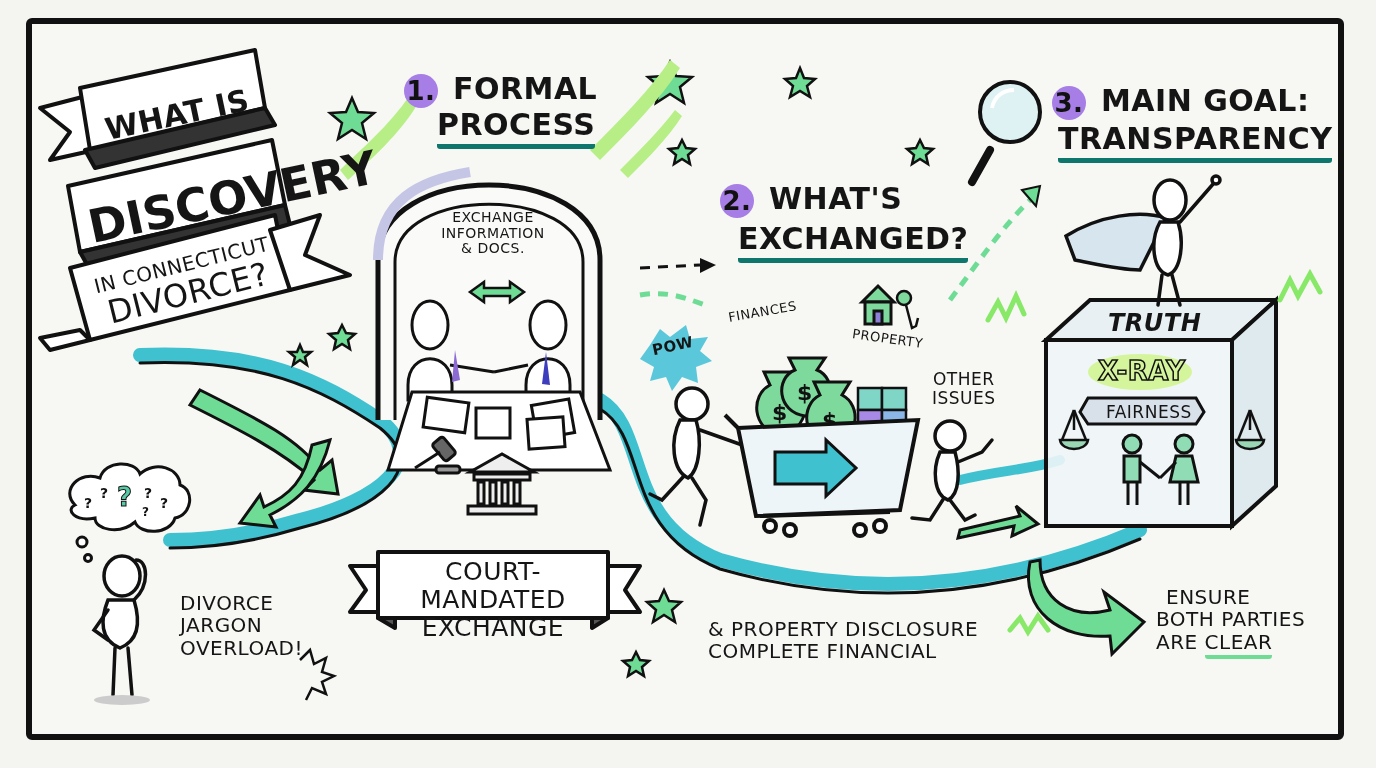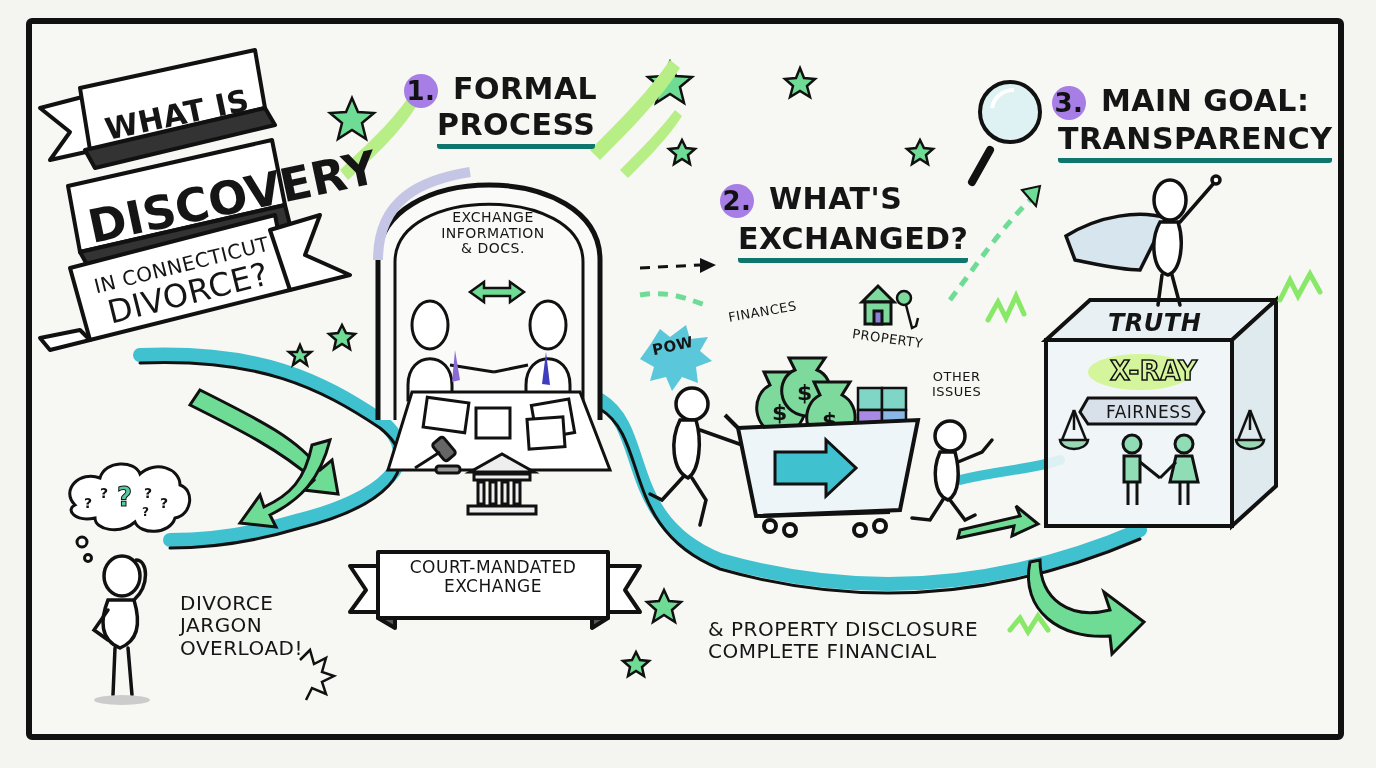--- a/index.html
+++ b/index.html
@@ -305,40 +305,47 @@
   <div class="txt heading" style="left:1058px; top:122px;">
     <span class="uline">Transparency</span>
   </div>
 
   <div class="txt" style="left:428px; top:210px; width:130px; text-align:center; font-size:14px; font-weight:normal;">
     <div>Exchange</div>
     <div>Information</div>
     <div>&amp; Docs.</div>
   </div>
 
-  <div class="txt" style="left:378px; top:558px; width:230px; text-align:center; font-size:17px; font-weight:normal;">
+  <div class="txt" style="left:378px; top:558px; width:230px; text-align:center; font-size:25px; font-weight:normal;">
     <div>Court-Mandated</div>
     <div>Exchange</div>
   </div>
 
   <div class="txt" style="left:180px; top:592px; font-size:20px; font-weight:normal;">
     <div>Divorce</div>
     <div>Jargon</div>
     <div>Overload!</div>
   </div>
 
   <div class="txt" style="left:652px; top:338px; font-size:15px; transform:rotate(-12deg);">POW</div>
   <div class="txt" style="left:728px; top:305px; font-size:13px; font-weight:normal; transform:rotate(-10deg);">Finances</div>
   <div class="txt" style="left:852px; top:332px; font-size:13px; font-weight:normal; transform:rotate(8deg);">Property</div>
-  <div class="txt" style="left:932px; top:370px; font-size:13px; font-weight:normal; text-align:center;">
+  <div class="txt" style="left:932px; top:370px; font-size:17px; font-weight:normal; text-align:center;">
     <div>Other</div>
     <div>Issues</div>
   </div>
   <div class="txt" style="left:708px; top:618px; font-size:20px; font-weight:normal;">
     <div>&amp; Property Disclosure</div>
     <div>Complete Financial</div>
   </div>
 
   <div class="txt" style="left:1108px; top:310px; font-size:24px; font-style:italic;">Truth</div>
-  <div class="txt" style="left:1098px; top:357px; font-size:26px; color:#d5f59d;margin-left:12px; -webkit-text-stroke:1.5px #111;">X-Ray</div>
+  <div class="txt" style="left:1098px; top:357px; font-size:26px; color:#d5f59d; -webkit-text-stroke:1.5px #111;">X-Ray</div>
   <div class="txt" style="left:1106px; top:403px; font-size:17px; font-weight:normal;">Fairness</div>
 
+  <div class="txt" style="left:1156px; top:586px; font-size:20px; font-weight:normal; text-align:left;">
+    <div style="padding-left:10px;">Ensure</div>
+    <div>Both Parties</div>
+    <div>
+      <span>Are </span><span class="uline uline-green">Clear</span>
+    </div>
+  </div>
 </div>
 
 </body></html>

